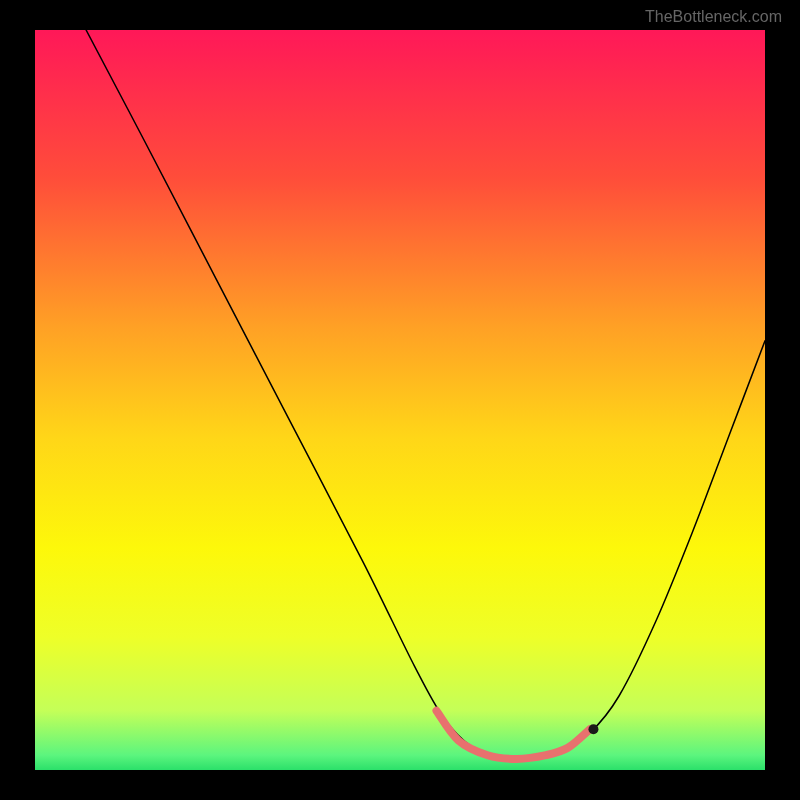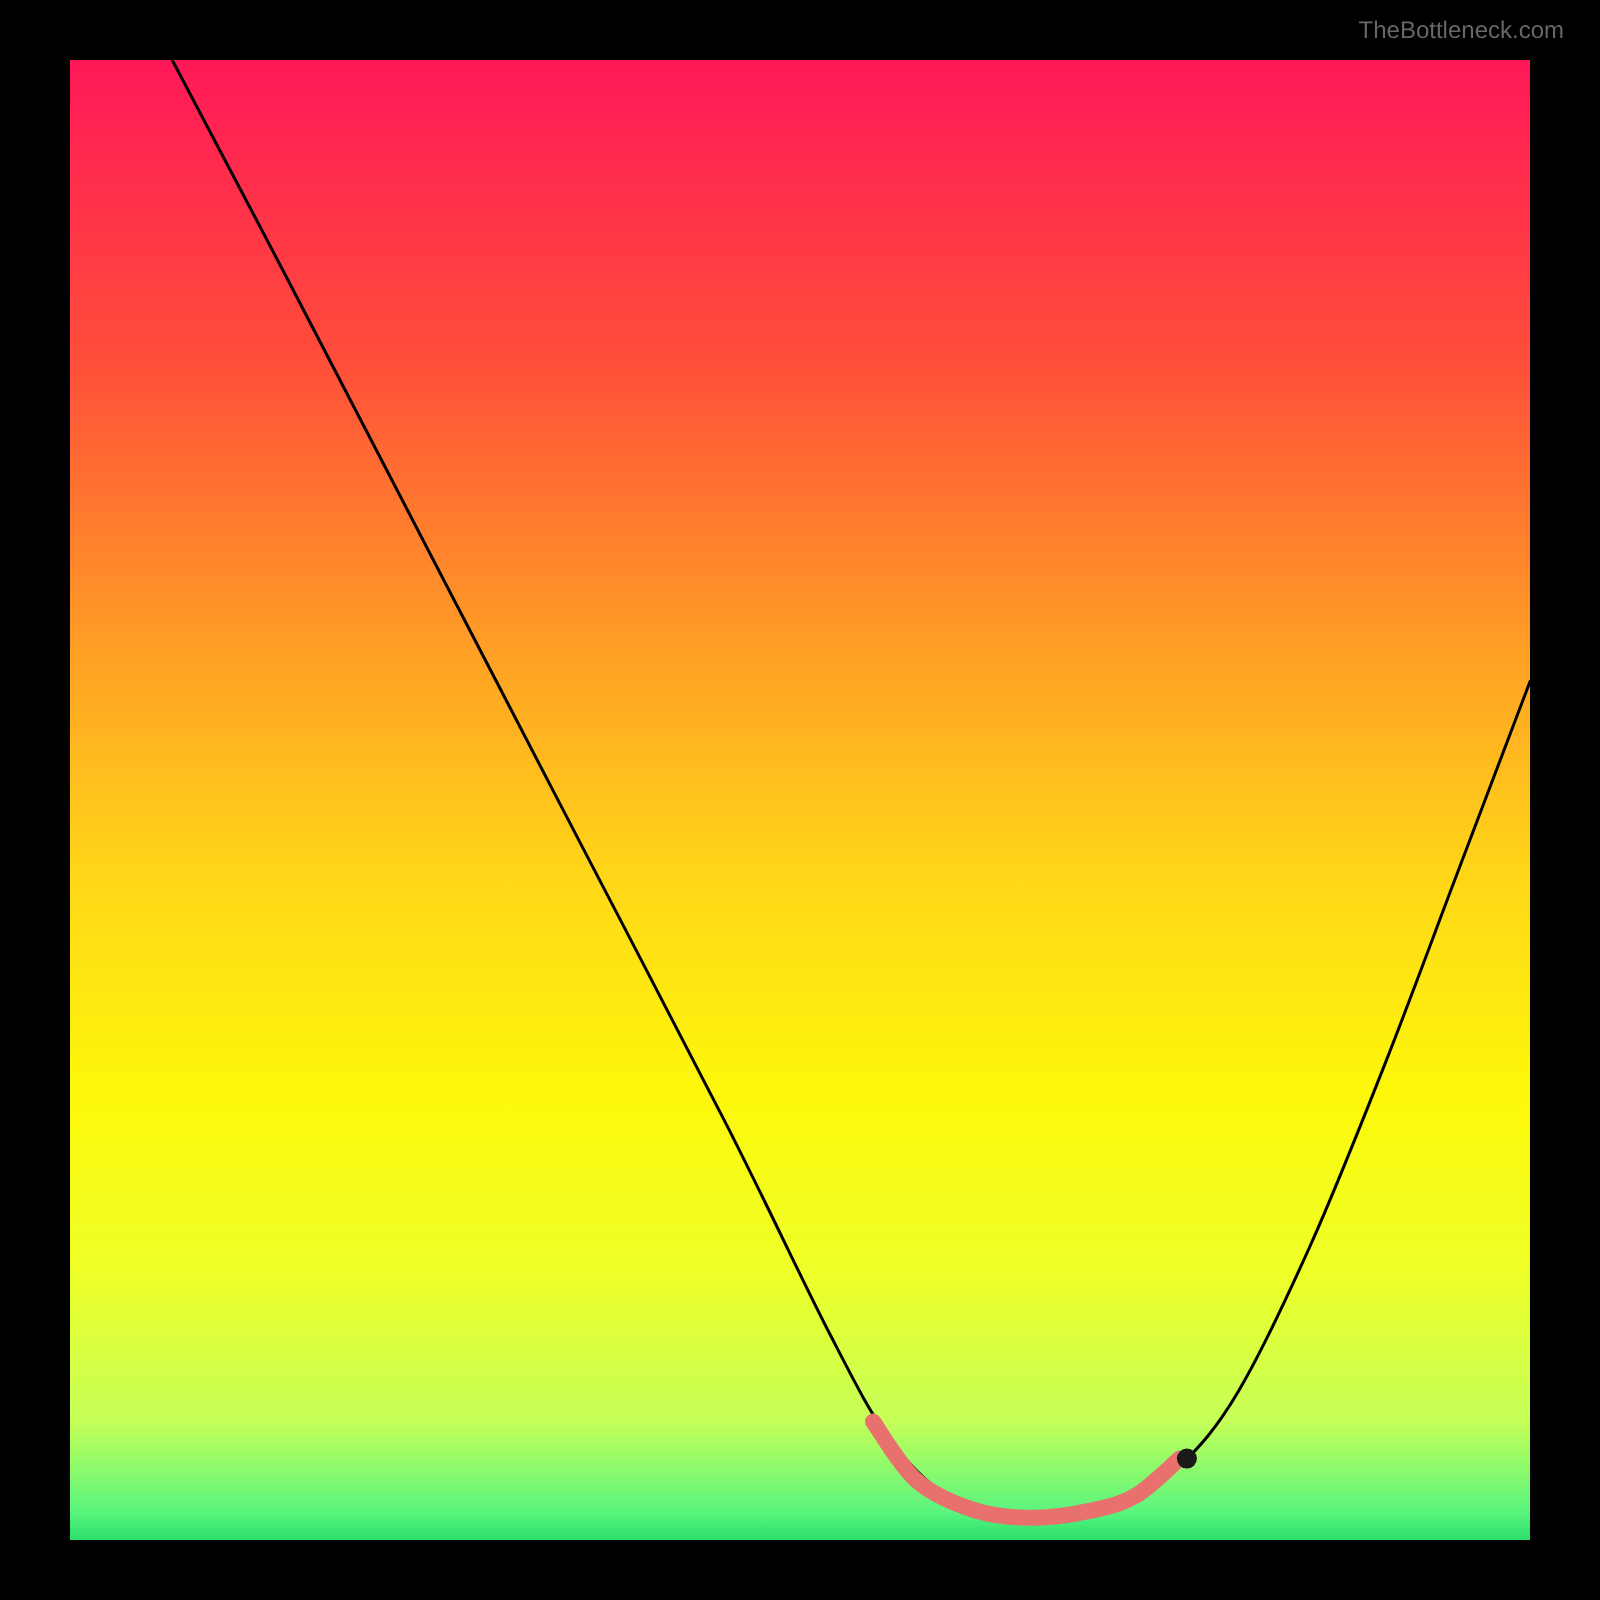--- a/index.html
+++ b/index.html
@@ -9,21 +9,21 @@
     height: 800px;
     background: #000;
     font-family: Arial, sans-serif;
     position: relative;
   }
   .watermark {
     position: absolute;
     top: 8px;
     right: 18px;
     color: #666;
-    font-size: 12px;
+    font-size: 16px;
     font-weight: 500;
     z-index: 10;
   }
   .plot-area {
     position: absolute;
     left: 35px;
     top: 30px;
     width: 730px;
     height: 740px;
   }

